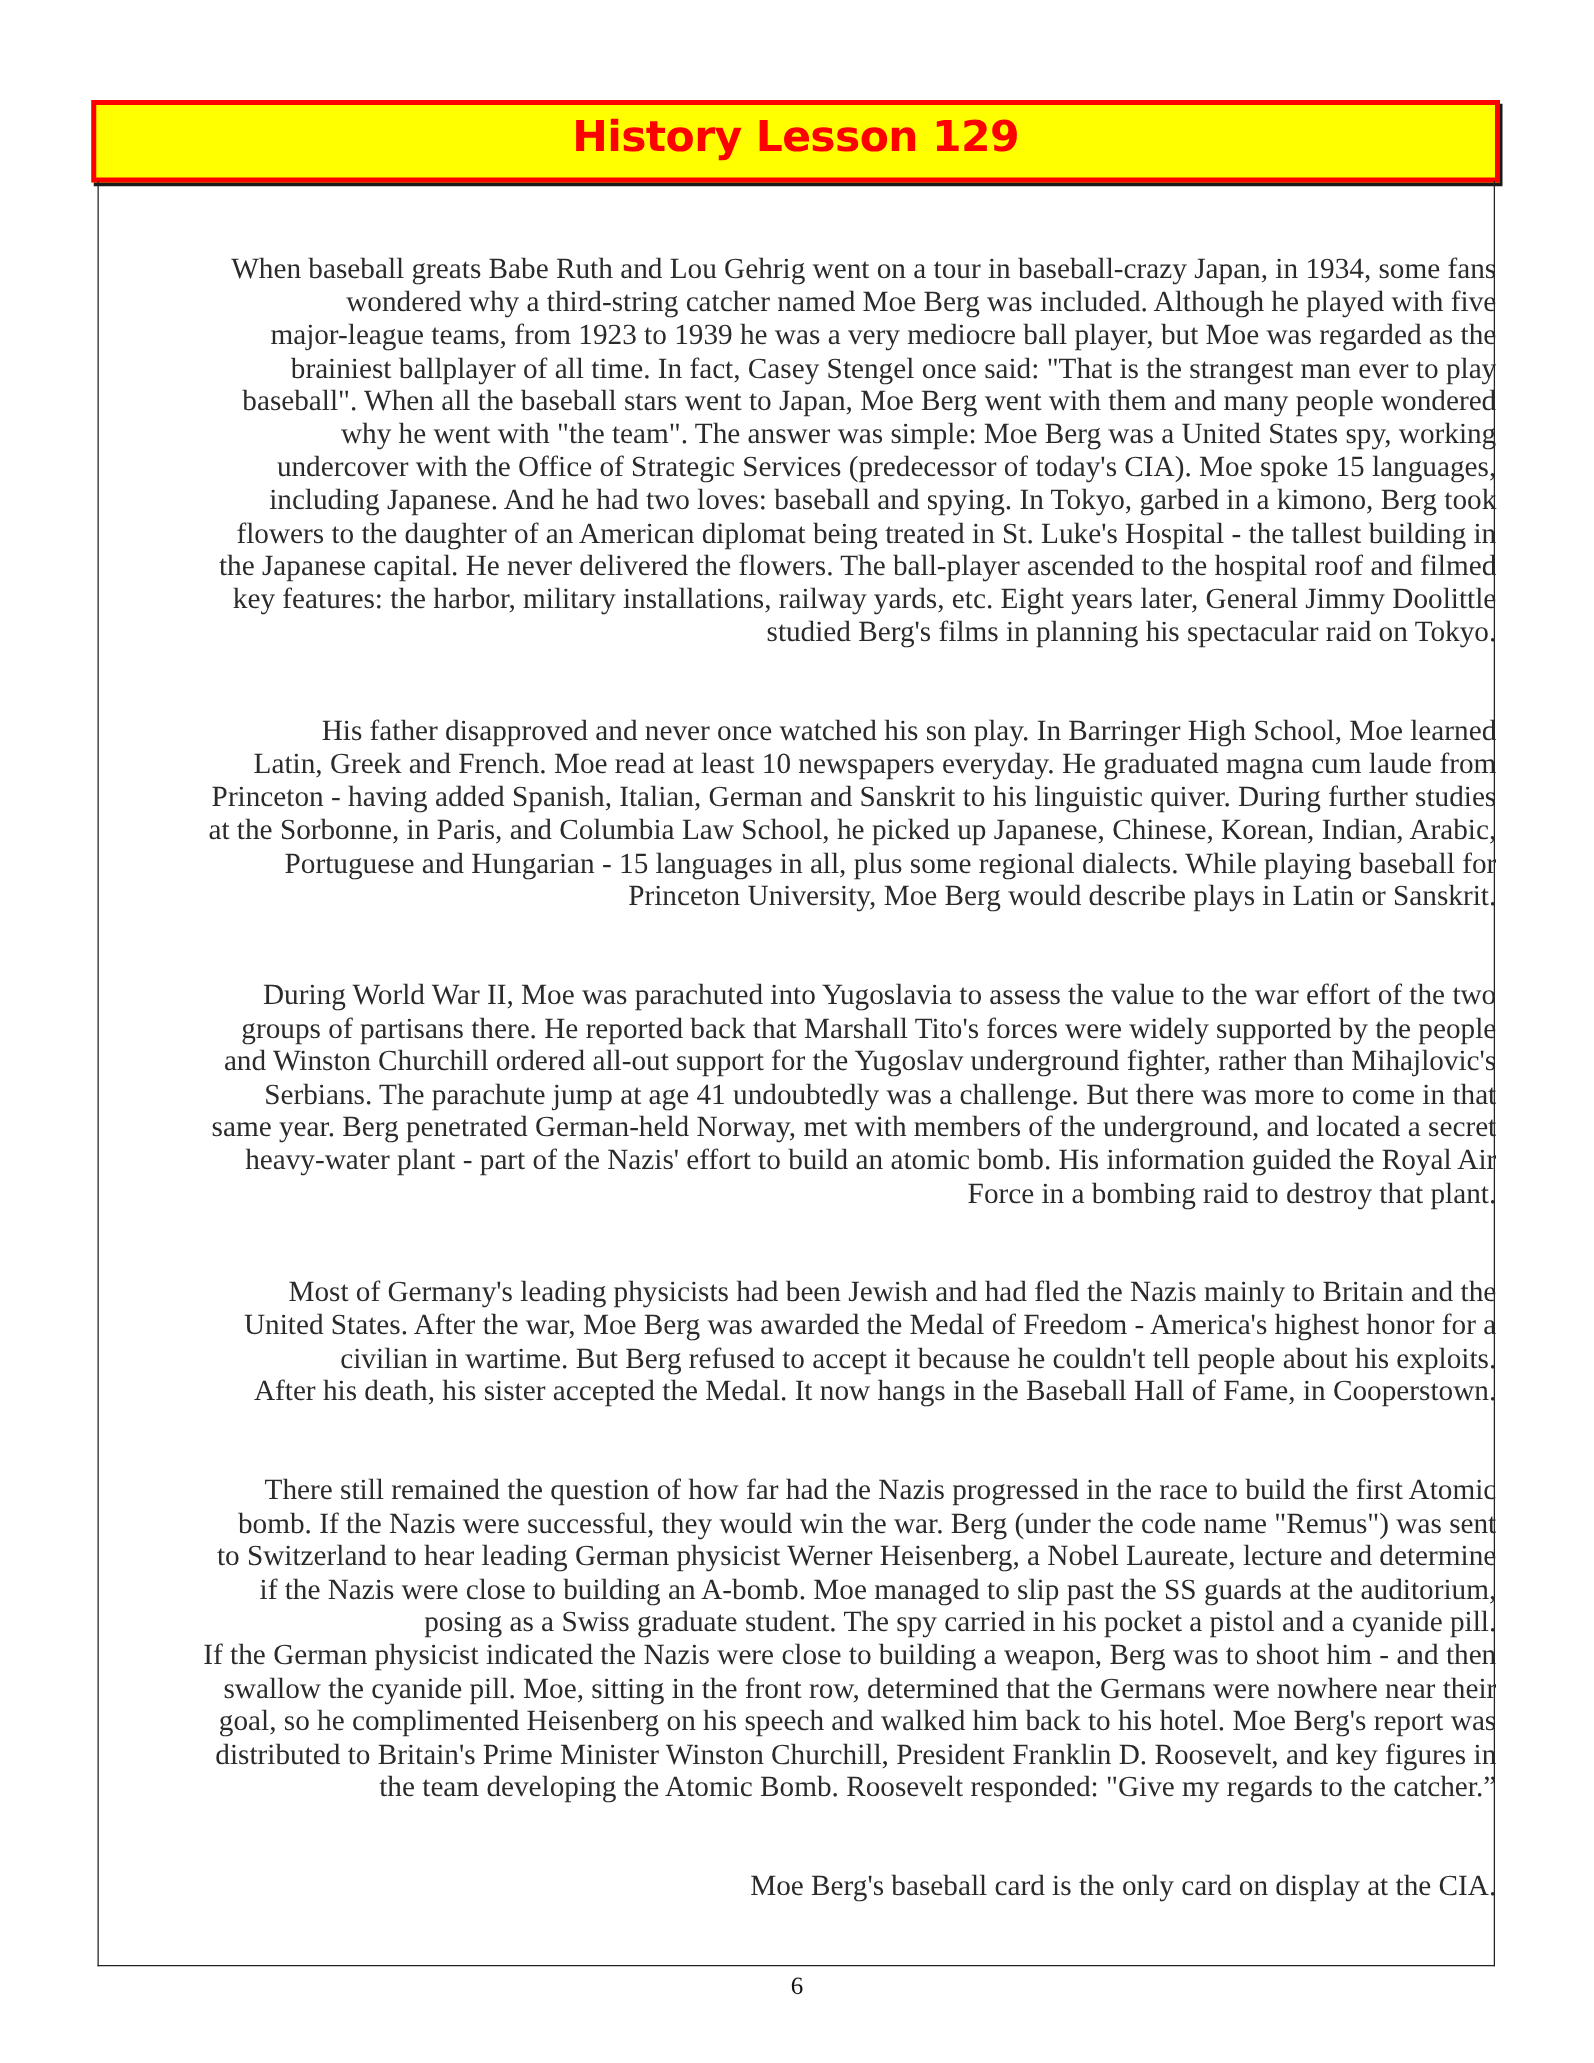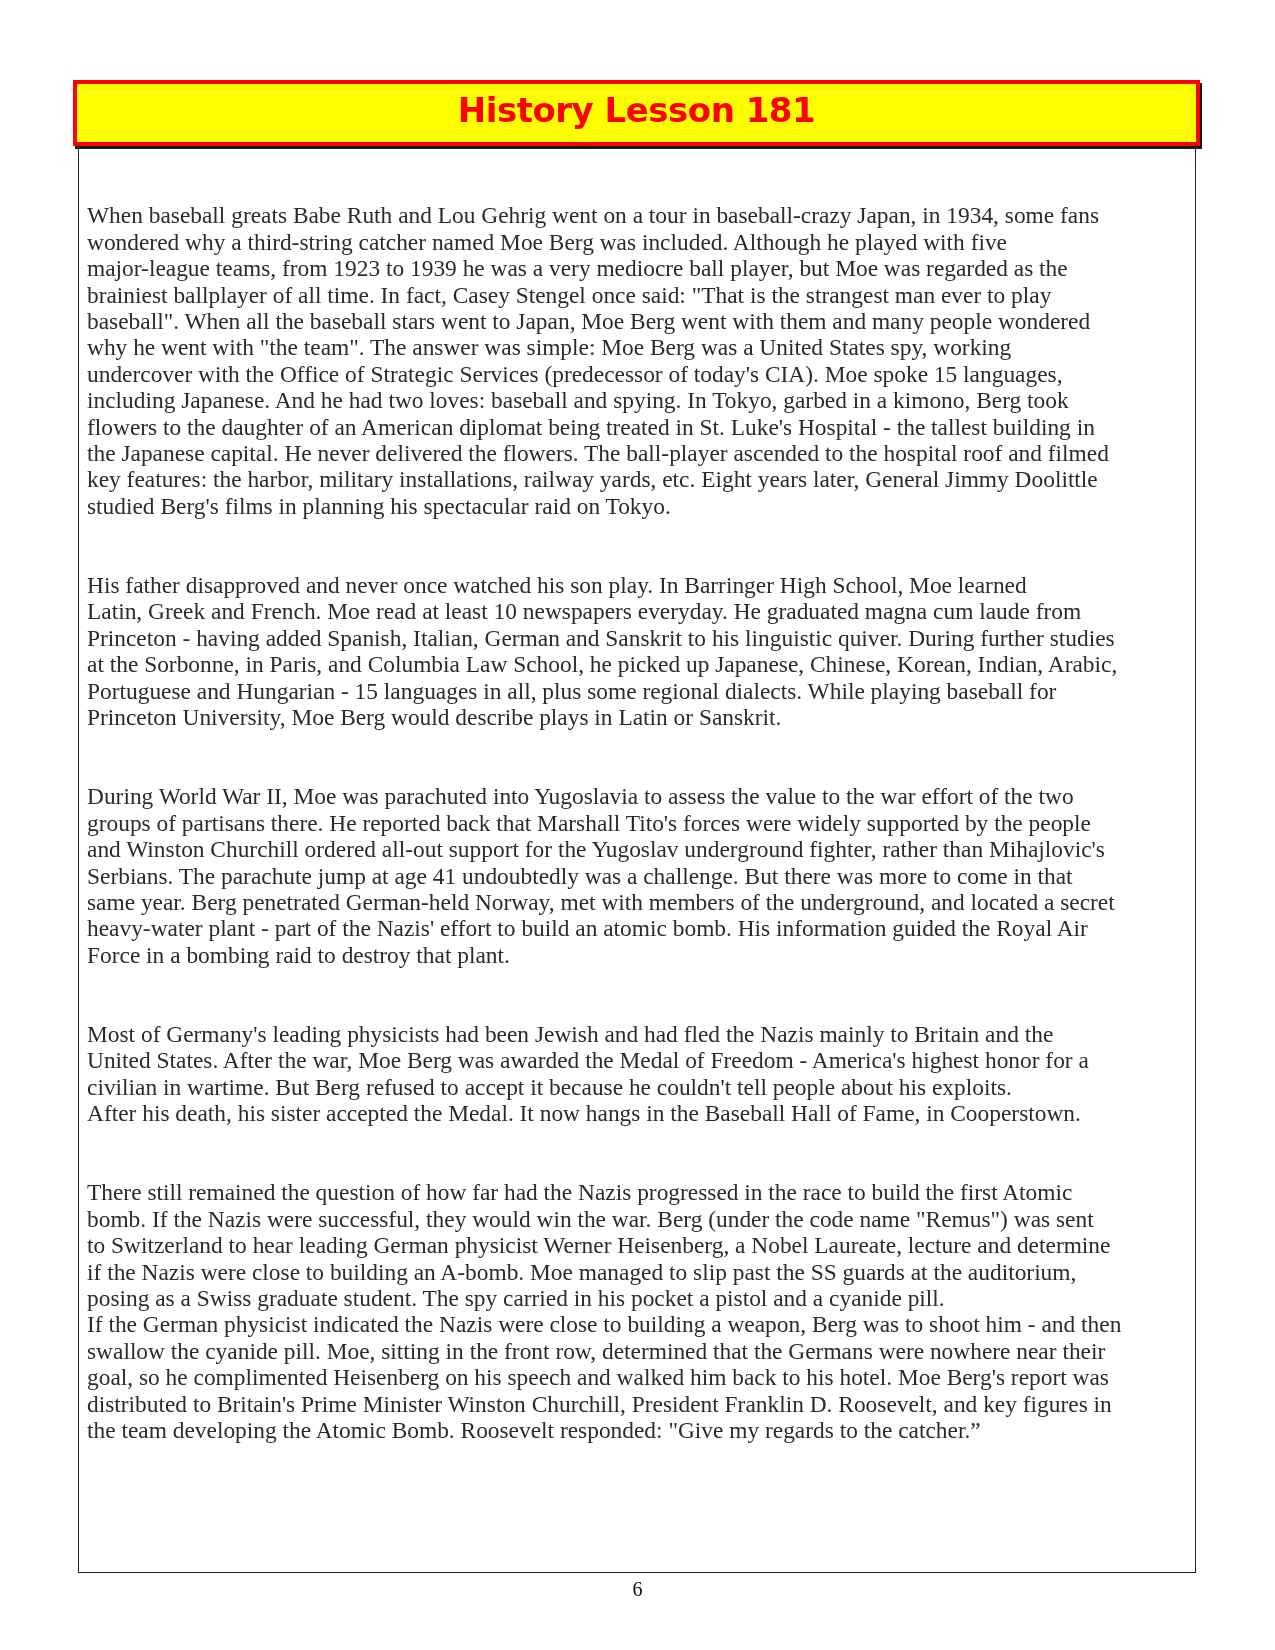--- a/index.html
+++ b/index.html
@@ -51,37 +51,38 @@
       top: 31px;
       width: 1110px;
       font-family: "Liberation Serif", serif;
       font-size: 23.4px;
       line-height: 26.4px;
       color: #2b2b2b;
       white-space: pre-line;
     }
     .para {
       margin: 0 0 26.4px 0;
+      text-align: right;
     }
     .page-number {
       position: absolute;
       left: 0;
       width: 1275px;
       top: 1578px;
       text-align: center;
       font-family: "Liberation Serif", serif;
       font-size: 20px;
       color: #111111;
     }
   </style>
 </head>
 <body>
 
 <div class="title-box">
-  <span class="title-text">History Lesson 181</span>
+  <span class="title-text">History Lesson 129</span>
 </div>
 
 <div class="content-box">
   <div class="body-text">
     <p class="para">When baseball greats Babe Ruth and Lou Gehrig went on a tour in baseball-crazy Japan, in 1934, some fans
 wondered why a  third-string catcher named Moe Berg was included.  Although he played with five
 major-league teams, from 1923 to 1939 he was a very mediocre ball player, but Moe was regarded as the
 brainiest ballplayer of all time.  In fact, Casey Stengel once said:  "That is the strangest man ever to play
 baseball".  When all the baseball stars went to Japan, Moe Berg went with them and many people wondered
 why he went with "the team".  The answer was simple: Moe Berg was a United States spy, working
@@ -111,16 +112,17 @@
     <p class="para">There still remained the question of how far had the Nazis progressed in the race to build the first Atomic
 bomb. If the Nazis were successful, they would win the war.  Berg  (under the code name "Remus") was sent
 to Switzerland to hear leading German physicist Werner Heisenberg, a Nobel Laureate, lecture and determine
 if the Nazis were close to building an A-bomb.  Moe managed to slip past the SS guards at the auditorium,
 posing as a Swiss graduate student. The spy carried in his pocket a pistol and a cyanide pill.
 If the German physicist indicated the Nazis were close to building a weapon, Berg was to shoot him - and then
 swallow the cyanide pill.  Moe, sitting in  the front row, determined that the Germans were nowhere near their
 goal, so he complimented Heisenberg on his speech and walked him back to his hotel.  Moe Berg's report was
 distributed to Britain's Prime Minister Winston Churchill, President Franklin D. Roosevelt, and key figures in
 the team developing the Atomic Bomb.  Roosevelt responded: "Give my regards to the catcher.”</p>
+    <p class="para">Moe Berg's baseball card is the only card on display at the CIA.</p>
   </div>
 </div>
 
 <div class="page-number">6</div>
 
 </body></html>

